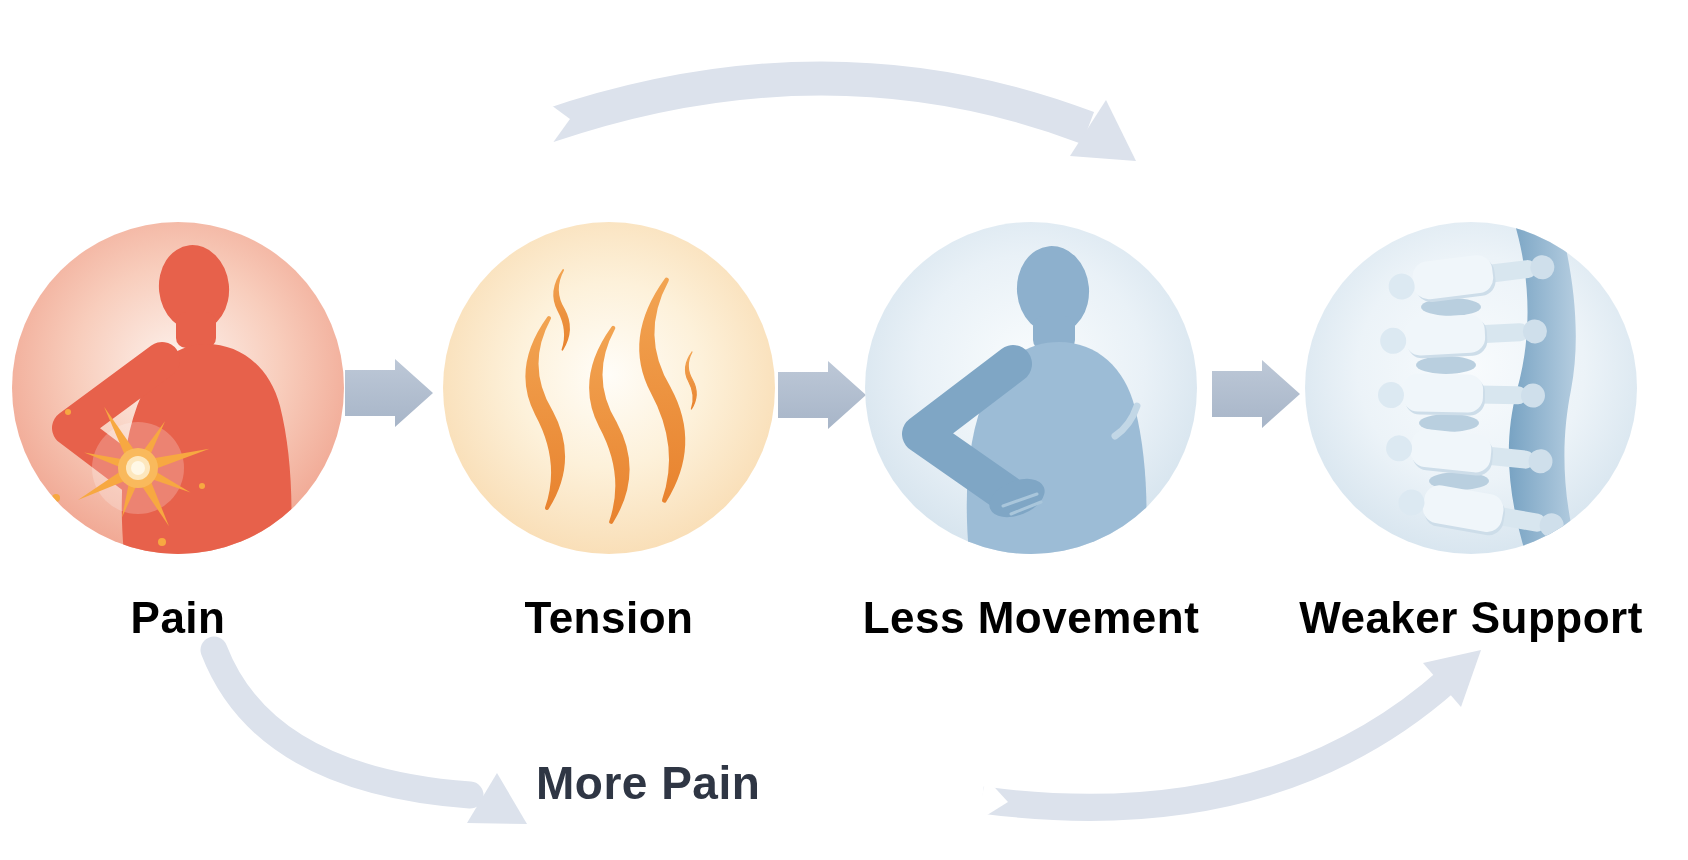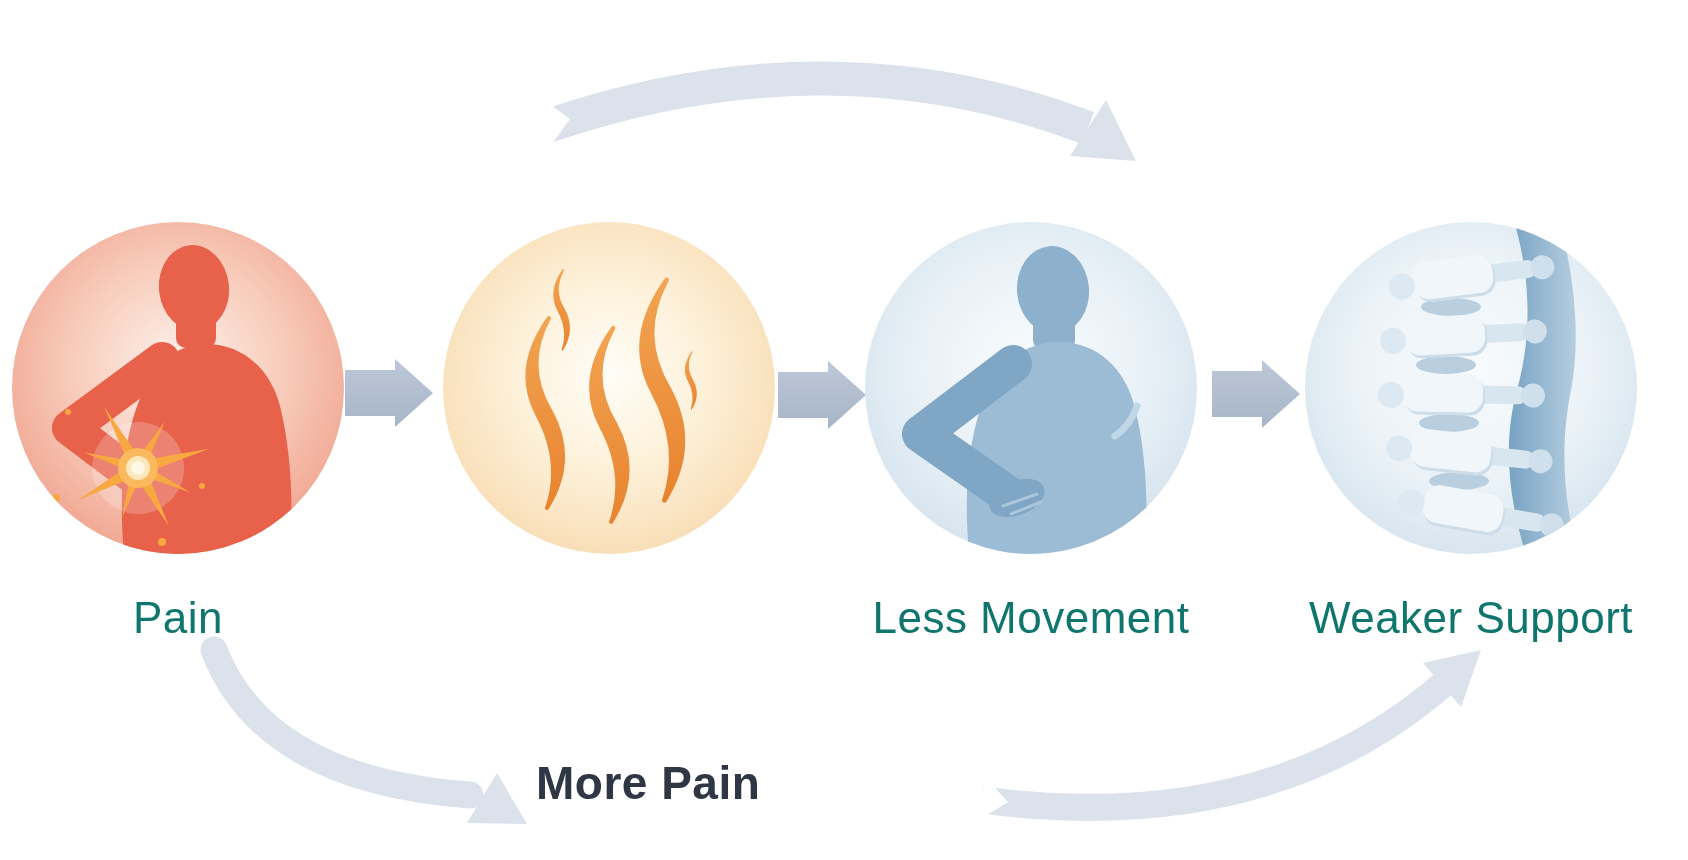--- a/index.html
+++ b/index.html
@@ -5,21 +5,21 @@
   html,body{margin:0;padding:0;background:#ffffff;}
   .canvas{
     position:relative;width:1688px;height:860px;background:#ffffff;overflow:hidden;
     font-family:"Liberation Sans","DejaVu Sans",sans-serif;
   }
   .arrows-layer{position:absolute;left:0;top:0;width:1688px;height:860px;}
   .stage{position:absolute;top:222px;width:400px;display:flex;flex-direction:column;align-items:center;}
   .circle{width:332px;height:332px;}
   .circle svg{display:block;width:332px;height:332px;}
   .stage-label{
-    margin-top:42px;font-size:44px;font-weight:400;color:#0f766e;
+    margin-top:42px;font-size:44px;font-weight:700;color:#000000;
     letter-spacing:.5px;line-height:1;white-space:nowrap;text-align:right;
   }
   .feedback-label{
     position:absolute;left:536px;top:760px;width:400px;text-align:left;
     font-size:46px;font-weight:700;color:#2f3644;letter-spacing:.5px;line-height:1;white-space:nowrap;
   }
 </style>
 </head>
 <body>
 
@@ -121,20 +121,21 @@
         <circle cx="166" cy="166" r="166" fill="url(#c2g)"></circle>
         <g fill="url(#flameGrad)" stroke="url(#flameGrad)" stroke-width="4" stroke-linejoin="round">
           <path transform="translate(96 96)" d="M 10 0 Q -16 48 12 94 Q 38 142 8 190 Q 24 144 -2 96 Q -26 50 10 0 Z"></path>
           <path transform="translate(116 48) scale(0.42)" d="M 10 0 Q -16 48 12 94 Q 38 142 8 190 Q 24 144 -2 96 Q -26 50 10 0 Z"></path>
           <path transform="translate(160 106) scale(1.02)" d="M 10 0 Q -16 48 12 94 Q 38 142 8 190 Q 24 144 -2 96 Q -26 50 10 0 Z"></path>
           <path transform="translate(212 58) scale(1.16)" d="M 10 0 Q -16 48 12 94 Q 38 142 8 190 Q 24 144 -2 96 Q -26 50 10 0 Z"></path>
           <path transform="translate(246 130) scale(0.3)" d="M 10 0 Q -16 48 12 94 Q 38 142 8 190 Q 24 144 -2 96 Q -26 50 10 0 Z"></path>
         </g>
       </svg>
     </div>
+    <div class="stage-label">Tension</div>
   </div>
 
   <div class="stage" style="left:831px">
     <div class="circle">
       <svg viewBox="0 0 332 332">
         <defs>
           <radialGradient id="c3g" cx="50%" cy="44%" r="62%">
             <stop offset="0%" stop-color="#f9fcfd"></stop>
             <stop offset="55%" stop-color="#e9f1f7"></stop>
             <stop offset="100%" stop-color="#d2e1ec"></stop>

